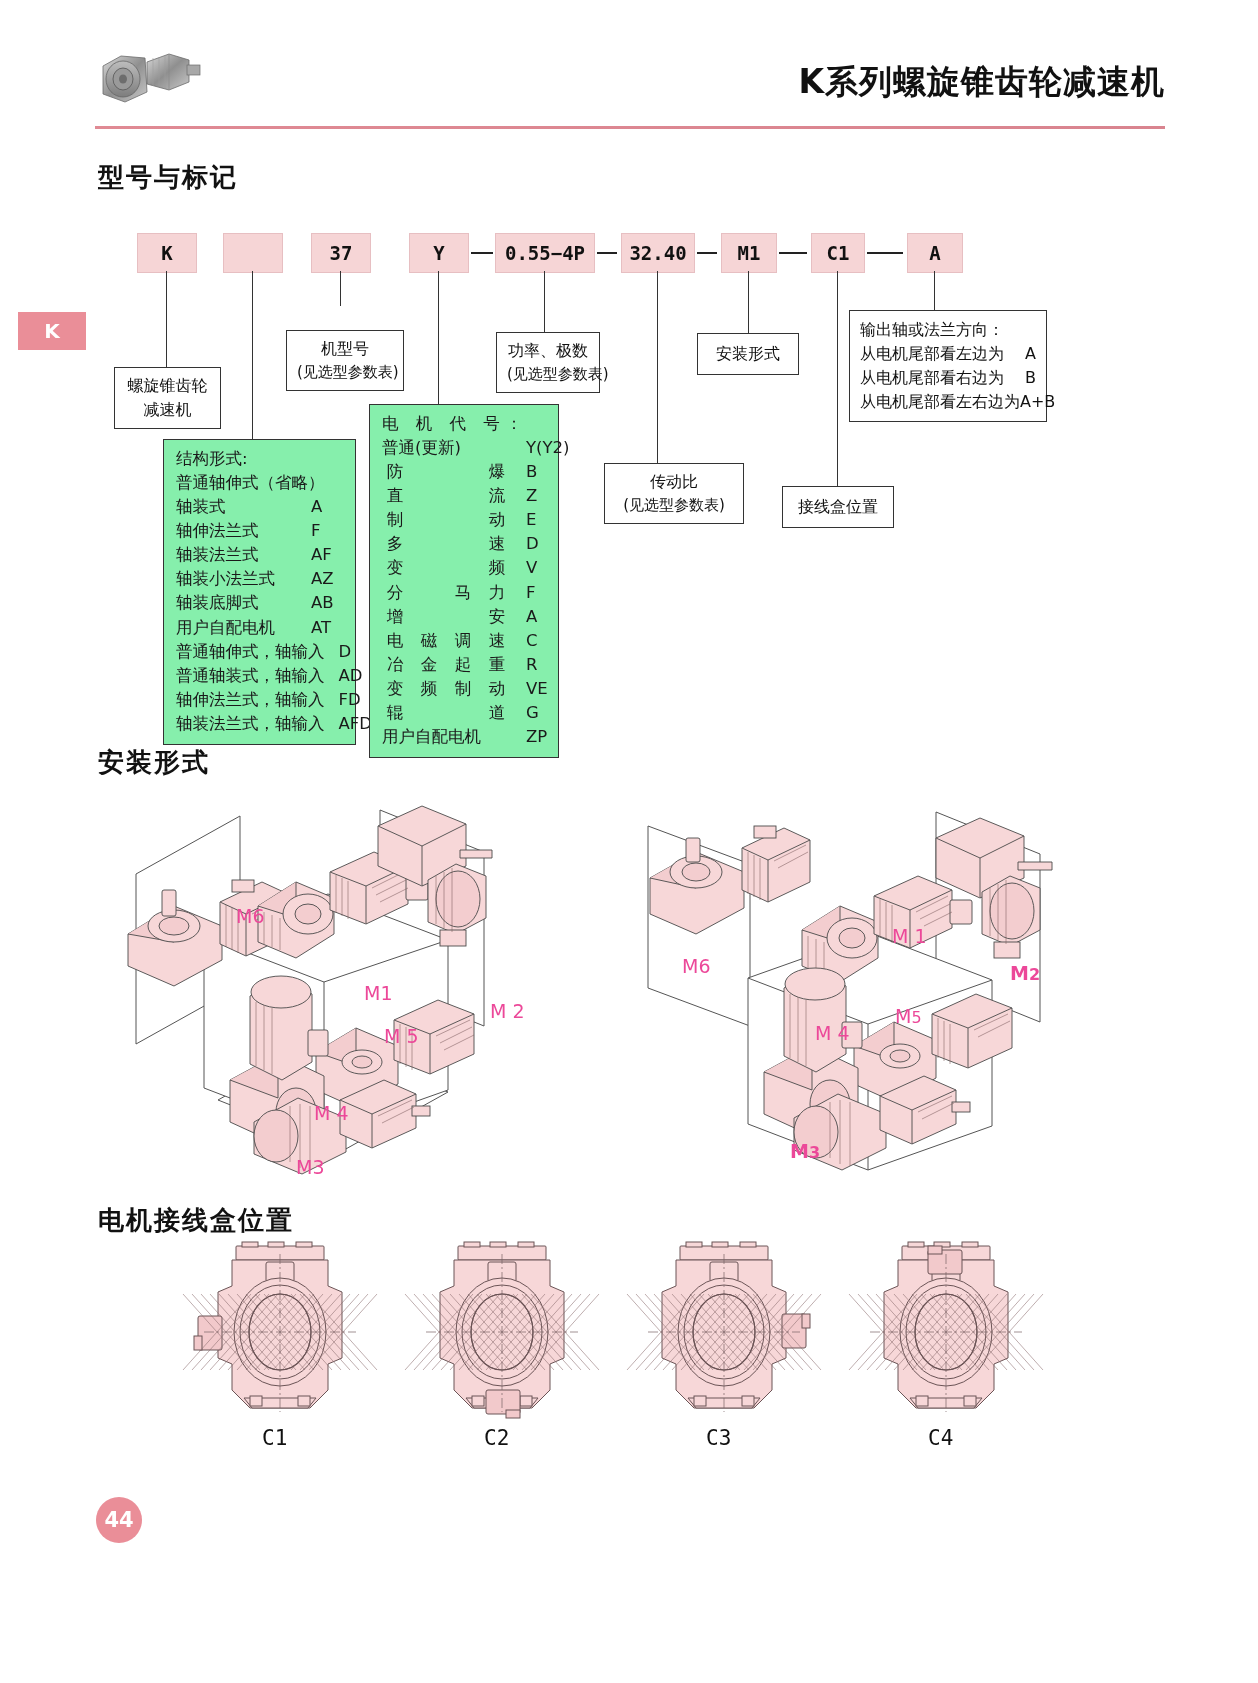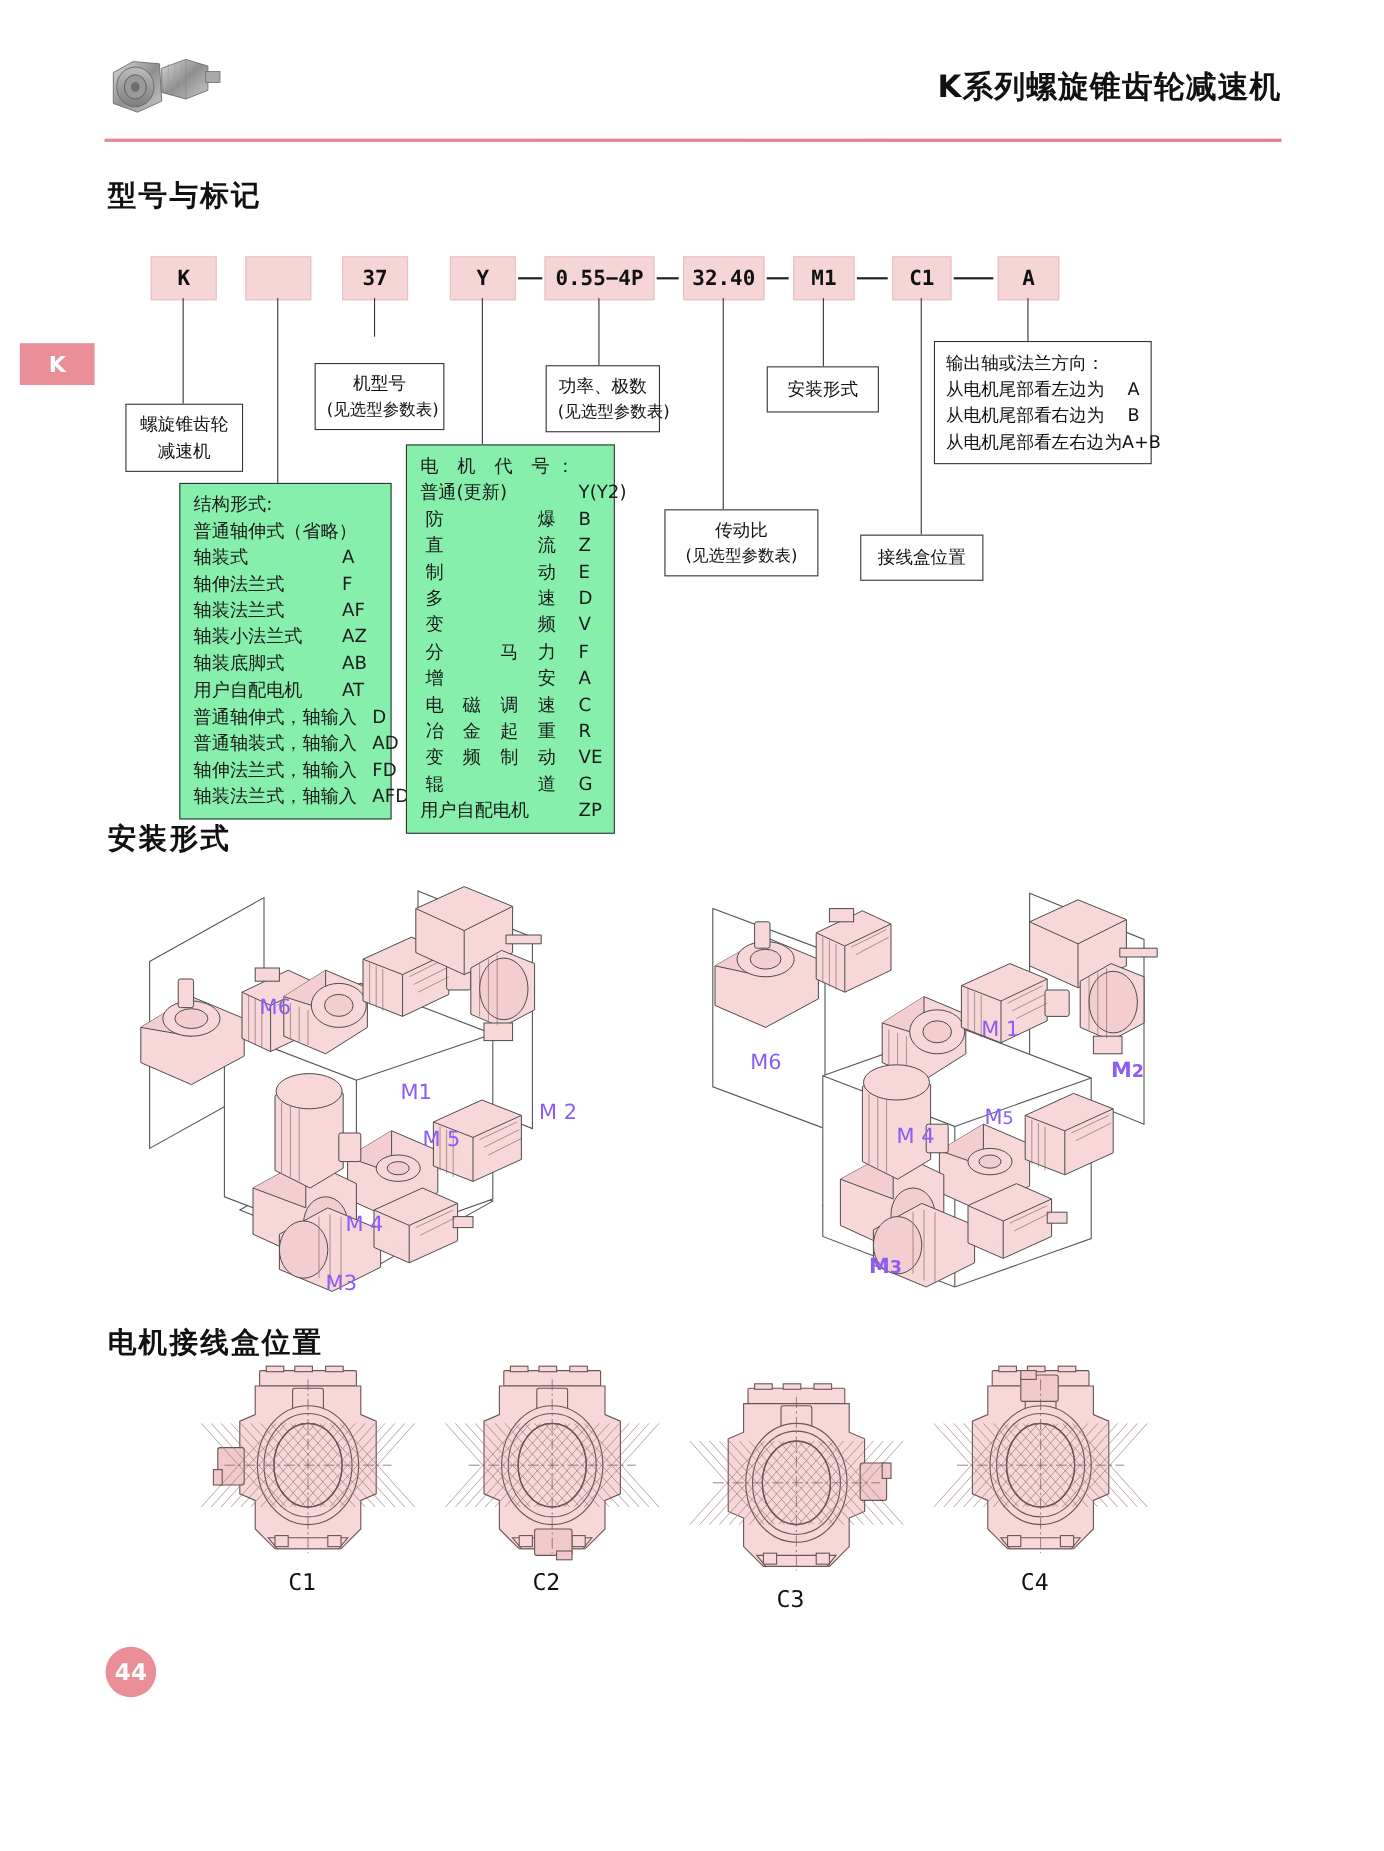--- a/index.html
+++ b/index.html
@@ -8,21 +8,21 @@
     font-family:"DejaVu Sans","Liberation Sans",sans-serif;
     color:#1a1a1a;position:relative;overflow:hidden;
   }
   .page{position:absolute;inset:0;}
 
   
   .header{position:absolute;left:95px;top:48px;width:1070px;height:78px;}
   .logo{position:absolute;left:0;top:0;width:110px;height:62px;}
   .header-title{
     position:absolute;right:0;top:12px;
-    font-size:28px;font-weight:700;letter-spacing:1px;
+    font-size:33px;font-weight:700;letter-spacing:1px;
     color:#111;white-space:nowrap;
   }
   .header-rule{
     position:absolute;left:95px;top:126px;width:1070px;height:3px;
     background:linear-gradient(90deg,#e08a94,#d9848f);
   }
 
   
   .side-tab{
     position:absolute;left:18px;top:312px;width:68px;height:38px;
@@ -77,21 +77,21 @@
 
   
   .mcbox .mrow{display:grid;grid-template-columns:26px 26px 26px 26px 50px;
     column-gap:8px;align-items:baseline;white-space:nowrap;}
   .mcbox .mrow span{text-align:center;}
   .mcbox .mrow .c5{text-align:left;padding-left:8px;}
 
   
   .diagram{position:absolute;}
   .mlabel{
-    position:absolute;font-size:19px;color:#8b5cf6;white-space:nowrap;
+    position:absolute;font-size:19px;color:#ec4899;white-space:nowrap;
     font-family:"DejaVu Sans","Liberation Sans",sans-serif;
   }
   .mlabel.b{font-weight:700;}
 
   
   .cbox-row{position:absolute;left:96px;top:1240px;width:1000px;height:230px;}
   .clabel{position:absolute;font-size:21px;color:#111;
     font-family:"DejaVu Sans Mono","Liberation Mono",monospace;}
 
   
@@ -720,21 +720,21 @@
               <path d="M117 130 L185 54"></path>
             </g>
             <ellipse cx="88" cy="92" rx="31" ry="38" fill="none" stroke="#6b5456" stroke-width="1.2"></ellipse>
             <g stroke="#7a6264" stroke-width=".7" stroke-dasharray="10 3 2 3" fill="none">
               <path d="M12 92 L164 92"></path>
               <path d="M88 14 L88 172"></path>
             </g>
           </svg>
           <div class="clabel" style="left: 70px; top: 186px;">C2</div>
         </div>
-        <div style="position: absolute; left: 540px; top: 16px; width: 176px; text-align: center;">
+        <div style="position: absolute; left: 540px; top: 0px; width: 176px; text-align: center;">
           <svg width="176" height="178" viewBox="0 0 176 178">
             <g stroke="#6b5456" stroke-width="1" fill="#f7d7d8">
               <rect x="44" y="6" width="88" height="14" rx="1"></rect>
               <rect x="50" y="2" width="16" height="5"></rect>
               <rect x="76" y="2" width="16" height="5"></rect>
               <rect x="104" y="2" width="16" height="5"></rect>
               <path d="M40 20 L136 20 L136 46 L150 52 L150 118 L136 124 L136 150 L118 168 L58 168 L40 150 L40 124 L26 118 L26 52 L40 46 Z"></path>
               <rect x="74" y="22" width="28" height="20" rx="2"></rect>
               <ellipse cx="88" cy="92" rx="46" ry="54" fill="#f7d7d8"></ellipse>
               <ellipse cx="88" cy="92" rx="40" ry="47" fill="#f7d7d8"></ellipse>

